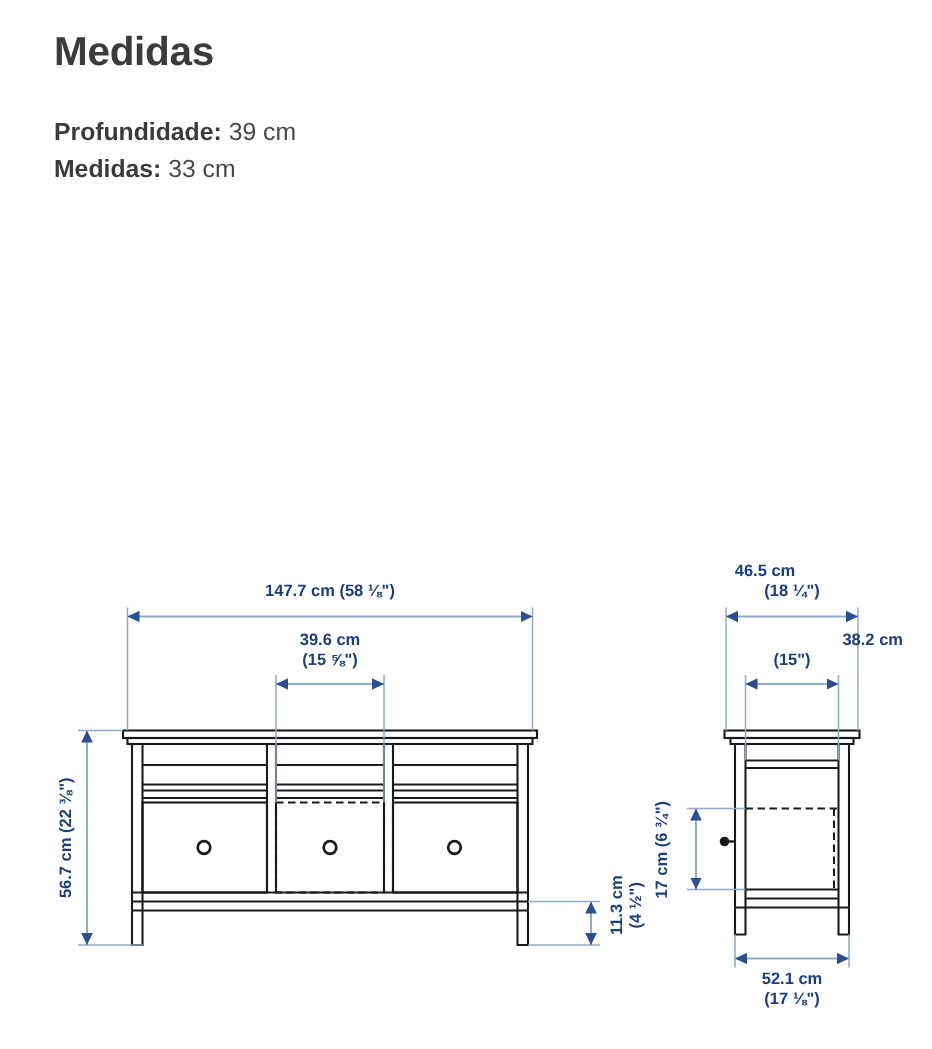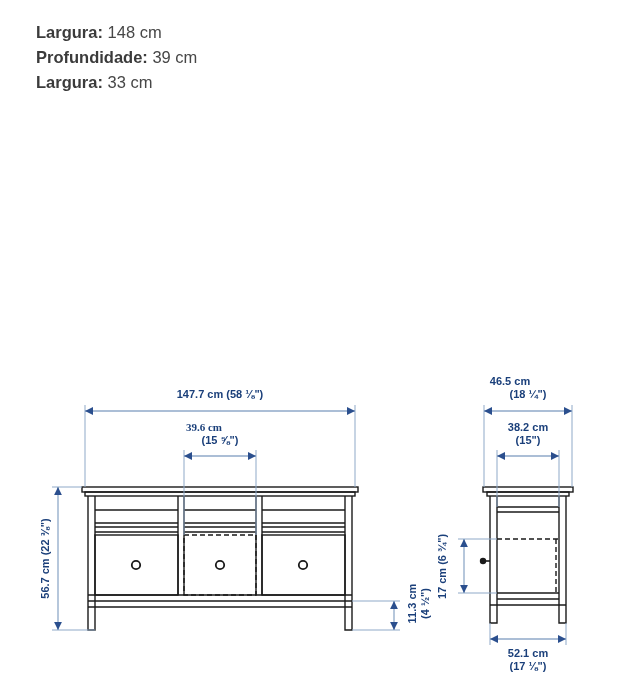--- a/index.html
+++ b/index.html
@@ -73,31 +73,28 @@
   .svg-layer {
     position: absolute;
     left: 0;
     top: 0;
   }
 </style>
 </head>
 <body>
 
 <section id="specs-section">
-
-  <p class="spec-row">
-    <span class="spec-label">Largura:</span>
-    <span class="spec-value">148 cm</span>
-  </p>
+  <h1 id="page-title">Medidas</h1>
+
   <p class="spec-row">
     <span class="spec-label">Profundidade:</span>
     <span class="spec-value">39 cm</span>
   </p>
   <p class="spec-row">
-    <span class="spec-label">Largura:</span>
+    <span class="spec-label">Medidas:</span>
     <span class="spec-value">33 cm</span>
   </p>
 </section>
 
 <div id="diagram-area">
 
   <svg class="svg-layer" width="621" height="330" viewBox="0 0 621 330">
     <defs>
       <marker id="arrR" markerWidth="9" markerHeight="9" refX="8" refY="4.5" orient="auto" markerUnits="userSpaceOnUse">
         <path d="M0,0.6 L8,4.5 L0,8.4 z" fill="#2b4f8e"></path>
@@ -218,32 +215,32 @@
     <g stroke="#8fa9c8" stroke-width="1.3" fill="none">
       <line x1="484" y1="56" x2="572" y2="56" marker-start="url(#arrL)" marker-end="url(#arrR)"></line>
       <line x1="497" y1="101" x2="559" y2="101" marker-start="url(#arrL)" marker-end="url(#arrR)"></line>
       <line x1="464" y1="184" x2="464" y2="238" marker-start="url(#arrL)" marker-end="url(#arrR)"></line>
       <line x1="490" y1="284" x2="566" y2="284" marker-start="url(#arrL)" marker-end="url(#arrR)"></line>
     </g>
   </svg>
 
   <div class="dim-text" style="left:130px; top:33px; width:180px;">147.7 cm (58 ⅛")</div>
 
-  <div class="dim-text" style="left:144px; top:66px; width:120px;font-family:Liberation Serif, serif;">39.6 cm</div>
+  <div class="dim-text" style="left:160px; top:66px; width:120px;">39.6 cm</div>
   <div class="dim-text" style="left:160px; top:79px; width:120px;">(15 ⅝")</div>
 
   <div class="dim-text vert rot-ccw" style="left:-30px; top:197px; width:150px;">56.7 cm (22 ⅜")</div>
 
   <div class="dim-text vert rot-ccw" style="left:367px; top:242px; width:90px;">11.3 cm</div>
   <div class="dim-text vert rot-ccw" style="left:380px; top:242px; width:90px;">(4 ½")</div>
 
   <div class="dim-text" style="left:460px; top:20px; width:100px;">46.5 cm</div>
   <div class="dim-text" style="left:478px; top:33px; width:100px;">(18 ¼")</div>
 
-  <div class="dim-text" style="left:478px; top:66px; width:100px;">38.2 cm</div>
+  <div class="dim-text" style="left:502px; top:66px; width:100px;text-align:right;">38.2 cm</div>
   <div class="dim-text" style="left:478px; top:79px; width:100px;">(15")</div>
 
   <div class="dim-text vert rot-ccw" style="left:392px; top:205px; width:100px;">17 cm (6 ¾")</div>
 
   <div class="dim-text" style="left:478px; top:292px; width:100px;">52.1 cm</div>
   <div class="dim-text" style="left:478px; top:305px; width:100px;">(17 ⅛")</div>
 
 </div>
 
 </body></html>

